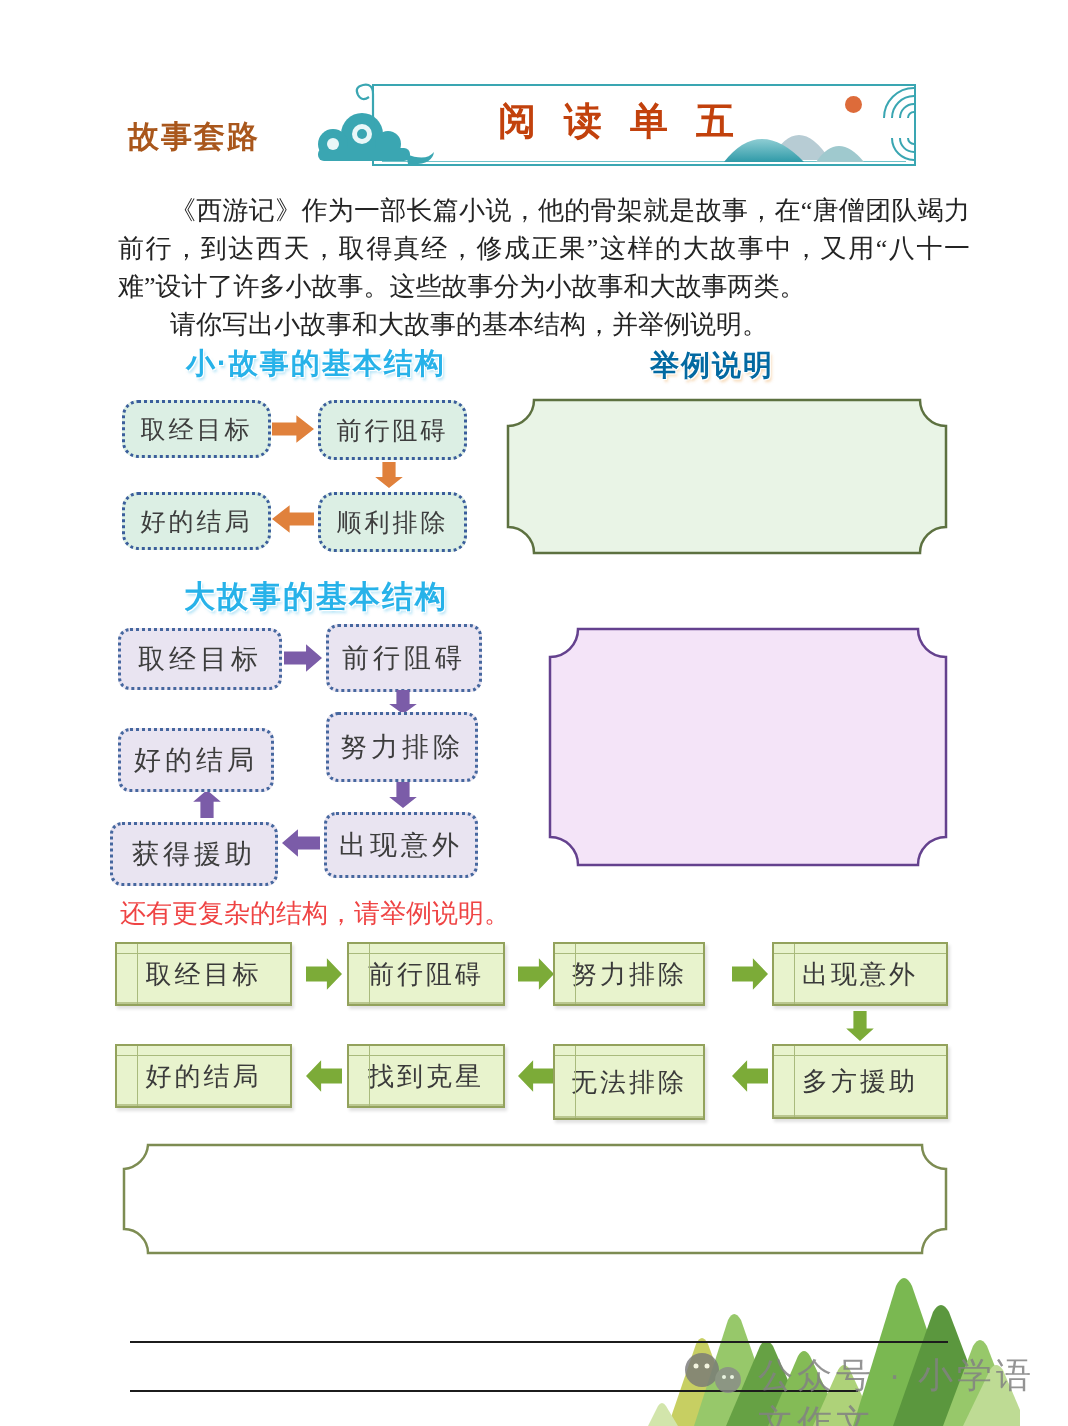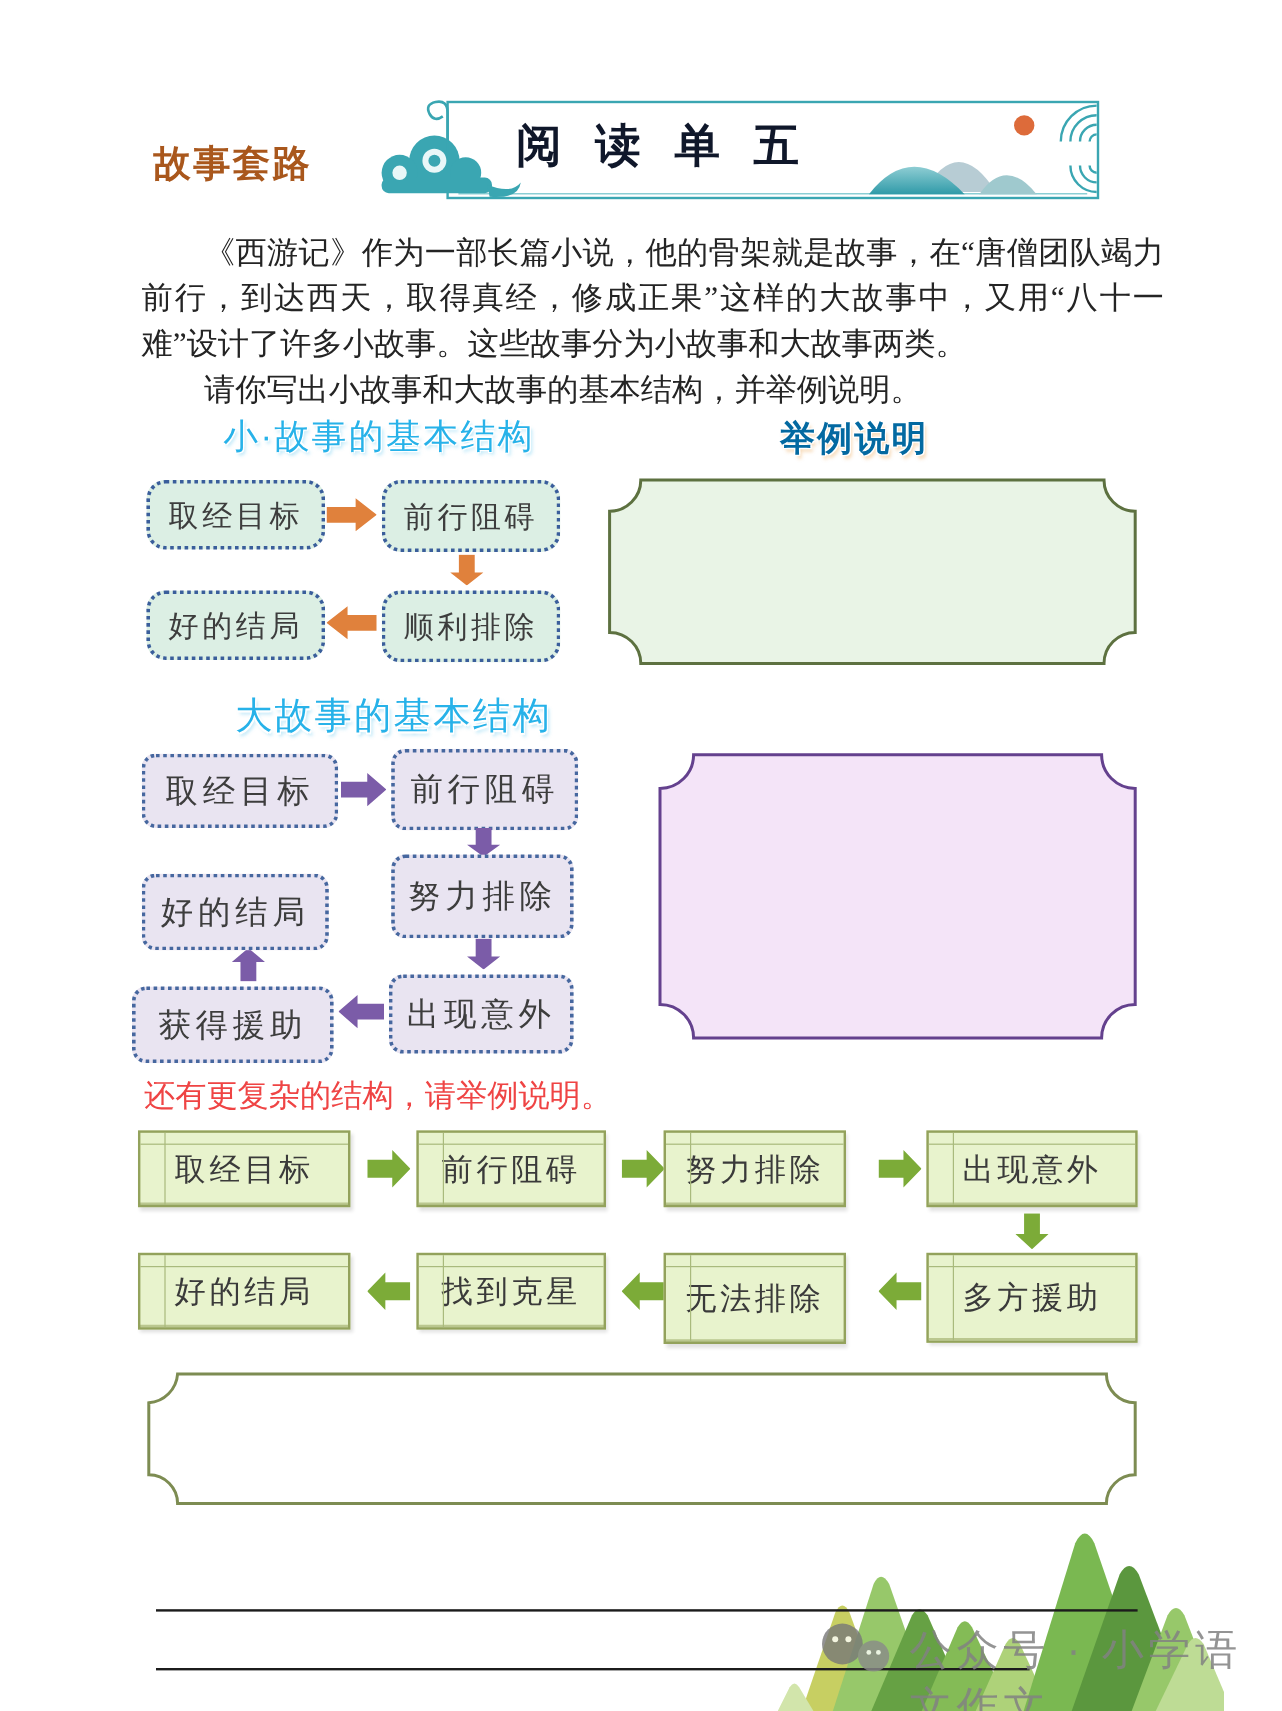--- a/index.html
+++ b/index.html
@@ -5,26 +5,26 @@
   html,body{margin:0;padding:0;background:#fff;}
   .page{position:relative;width:1068px;height:1426px;background:#ffffff;overflow:hidden;
         font-family:"Liberation Serif","DejaVu Serif",serif;color:#2c2c2c;}
   .abs{position:absolute;}
 
   
   .corner-tag{left:128px;top:116px;font-family:"Liberation Sans","DejaVu Sans",sans-serif;
       font-weight:bold;font-size:31px;color:#a9571c;letter-spacing:2px;}
   .banner-frame{left:372px;top:84px;width:540px;height:78px;border:2px solid #3aa6b2;}
   .banner-frame::after{content:"";position:absolute;left:8px;right:8px;bottom:2px;border-bottom:1px solid #6fc2ca;}
-  .banner-title{left:430px;top:96px;width:400px;text-align:left;
+  .banner-title{left:430px;top:96px;width:400px;text-align:center;
       font-family:"Liberation Sans","DejaVu Sans",sans-serif;font-weight:bold;font-size:38px;
-      letter-spacing:28px;color:#0f172a;}
+      letter-spacing:28px;color:#c2410c;}
 
   
-  .h-cyan{font-family:"Liberation Sans","DejaVu Sans",sans-serif;font-weight:400;font-size:29px;
+  .h-cyan{font-family:"Liberation Sans","DejaVu Sans",sans-serif;font-weight:700;font-size:29px;
       color:#27b2e9;letter-spacing:2px;
       text-shadow:1px 1px 0 #fff,-1px -1px 0 #fff,1px -1px 0 #fff,-1px 1px 0 #fff,2px 3px 3px rgba(39,178,233,.35);}
   .h-orange{font-family:"Liberation Sans","DejaVu Sans",sans-serif;font-weight:800;font-size:29px;
       color:#0369a1;letter-spacing:2px;
       text-shadow:1px 1px 0 #fff,-1px -1px 0 #fff,1px -1px 0 #fff,-1px 1px 0 #fff,2px 3px 3px rgba(232,147,46,.35);}
 
   
   .intro{left:118px;top:192px;width:852px;font-size:26px;line-height:38px;text-align:justify;color:#242424;}
   .intro p{margin:0;text-indent:2em;}
 
@@ -113,21 +113,21 @@
   <div class="abs node-s" style="left:318px;top:400px;width:143px;height:54px;">前行阻碍</div>
   <div class="ar ar-down c-orange" style="left:374px;top:462px;width:30px;height:26px;"></div>
   <div class="abs node-s" style="left:318px;top:492px;width:143px;height:54px;">顺利排除</div>
   <div class="ar ar-left c-orange" style="left:272px;top:504px;width:42px;height:30px;"></div>
   <div class="abs node-s" style="left:122px;top:492px;width:143px;height:52px;">好的结局</div>
 
   <svg class="abs" style="left:506px;top:398px;" width="442" height="157" viewBox="0 0 442 157">
     <path d="M28 2 H414 A26 26 0 0 0 440 28 V129 A26 26 0 0 0 414 155 H28 A26 26 0 0 0 2 129 V28 A26 26 0 0 0 28 2 Z" fill="#e9f4e6" stroke="#5d7140" stroke-width="2.5"></path>
   </svg>
 
-  <div class="abs h-cyan" style="left:196px;top:576px;font-size:31px;">大故事的基本结构</div>
+  <div class="abs h-cyan" style="left:184px;top:576px;font-size:31px;">大故事的基本结构</div>
 
   <div class="abs node-b" style="left:118px;top:628px;width:158px;height:56px;">取经目标</div>
   <div class="ar ar-right c-purple" style="left:284px;top:643px;width:38px;height:30px;"></div>
   <div class="abs node-b" style="left:326px;top:624px;width:150px;height:62px;">前行阻碍</div>
   <div class="ar ar-down c-purple" style="left:388px;top:690px;width:30px;height:24px;"></div>
   <div class="abs node-b" style="left:326px;top:712px;width:146px;height:64px;">努力排除</div>
   <div class="ar ar-down c-purple" style="left:388px;top:782px;width:30px;height:26px;"></div>
   <div class="abs node-b" style="left:324px;top:812px;width:148px;height:60px;">出现意外</div>
   <div class="ar ar-left c-purple" style="left:282px;top:828px;width:38px;height:30px;"></div>
   <div class="abs node-b" style="left:110px;top:822px;width:162px;height:58px;">获得援助</div>

